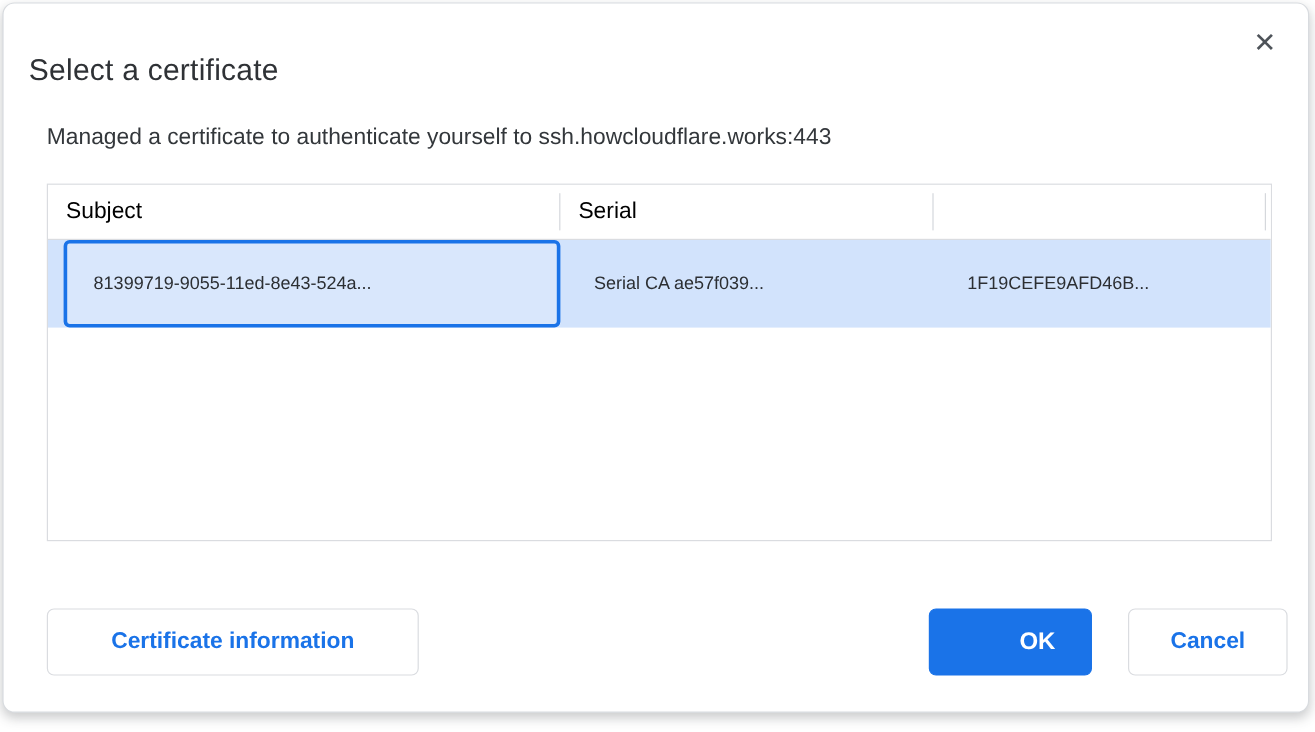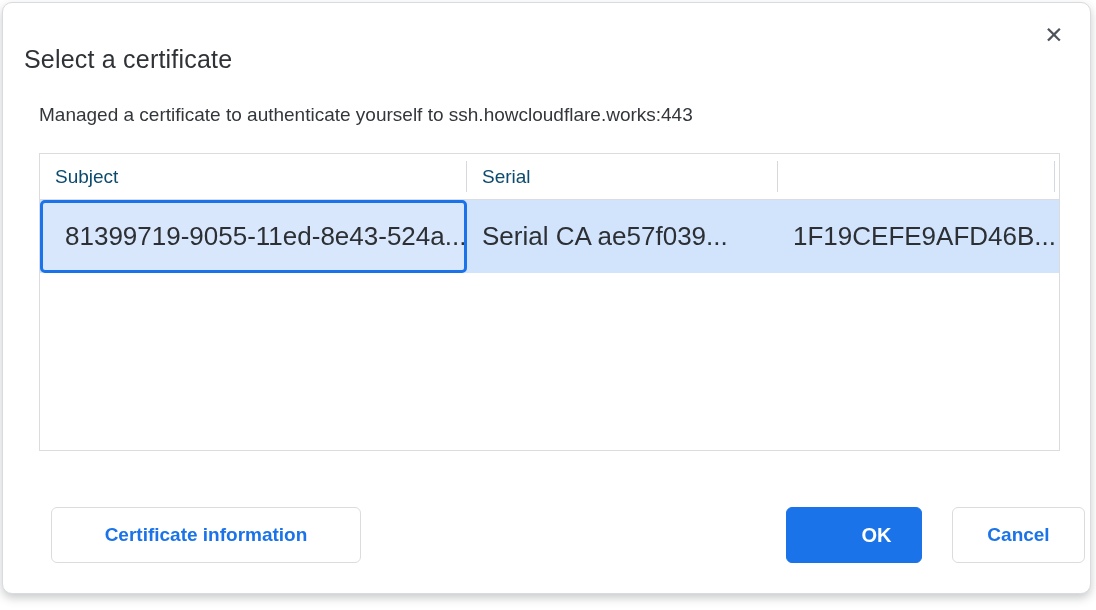--- a/index.html
+++ b/index.html
@@ -61,65 +61,65 @@
     grid-template-columns: 427px 311px 277px 1fr;
     height: 46px;
     border-bottom: 1px solid #dadce0;
     background: #ffffff;
   }
   .hdr-cell {
     position: relative;
     display: flex; align-items: center;
     padding-left: 15px;
     font-size: 19px;
-    color: #0c4a6e;
+    color: #000000;
     cursor: default;
   }
   .hdr-cell::after {
     content: '';
     position: absolute;
     right: 0; top: 7px; bottom: 7px;
     width: 1px;
     background: #d5d8dc;
   }
   .table-row {
     display: grid;
     grid-template-columns: 427px 311px 277px 1fr;
     height: 73px;
     background: #d2e3fc;
     cursor: pointer;
   }
   .row-cell {
     display: flex; align-items: center;
     padding-left: 15px;
-    font-size: 26px;
+    font-size: 15px;
     color: #2c2f33;
     overflow: hidden;
     white-space: nowrap;
+    margin-left: 13px;
   }
   .row-cell.subject {
     position: relative;
     padding-left: 22px;
     background: #d9e7fc;
     border: 3px solid #1a73e8;
     border-radius: 5px;
   }
   .btn {
     position: absolute;
     display: flex; align-items: center; justify-content: center;
     height: 56px;
     border-radius: 6px;
     font-family: "Liberation Sans", "DejaVu Sans", sans-serif;
     font-size: 19px;
     font-weight: 700;
     cursor: pointer;
     border: 1px solid #dadce0;
     background: #ffffff;
     color: #1a73e8;
-    margin-left: 12px;
   }
   .btn-cert-info { left: 36px; top: 504px; width: 310px; }
   .btn-ok {
     left: 771px; top: 504px; width: 136px;
     background: #1a73e8;
     border: 1px solid #1a73e8;
     color: #ffffff;
     font-size: 20px;
     padding-left: 45px;
   }

